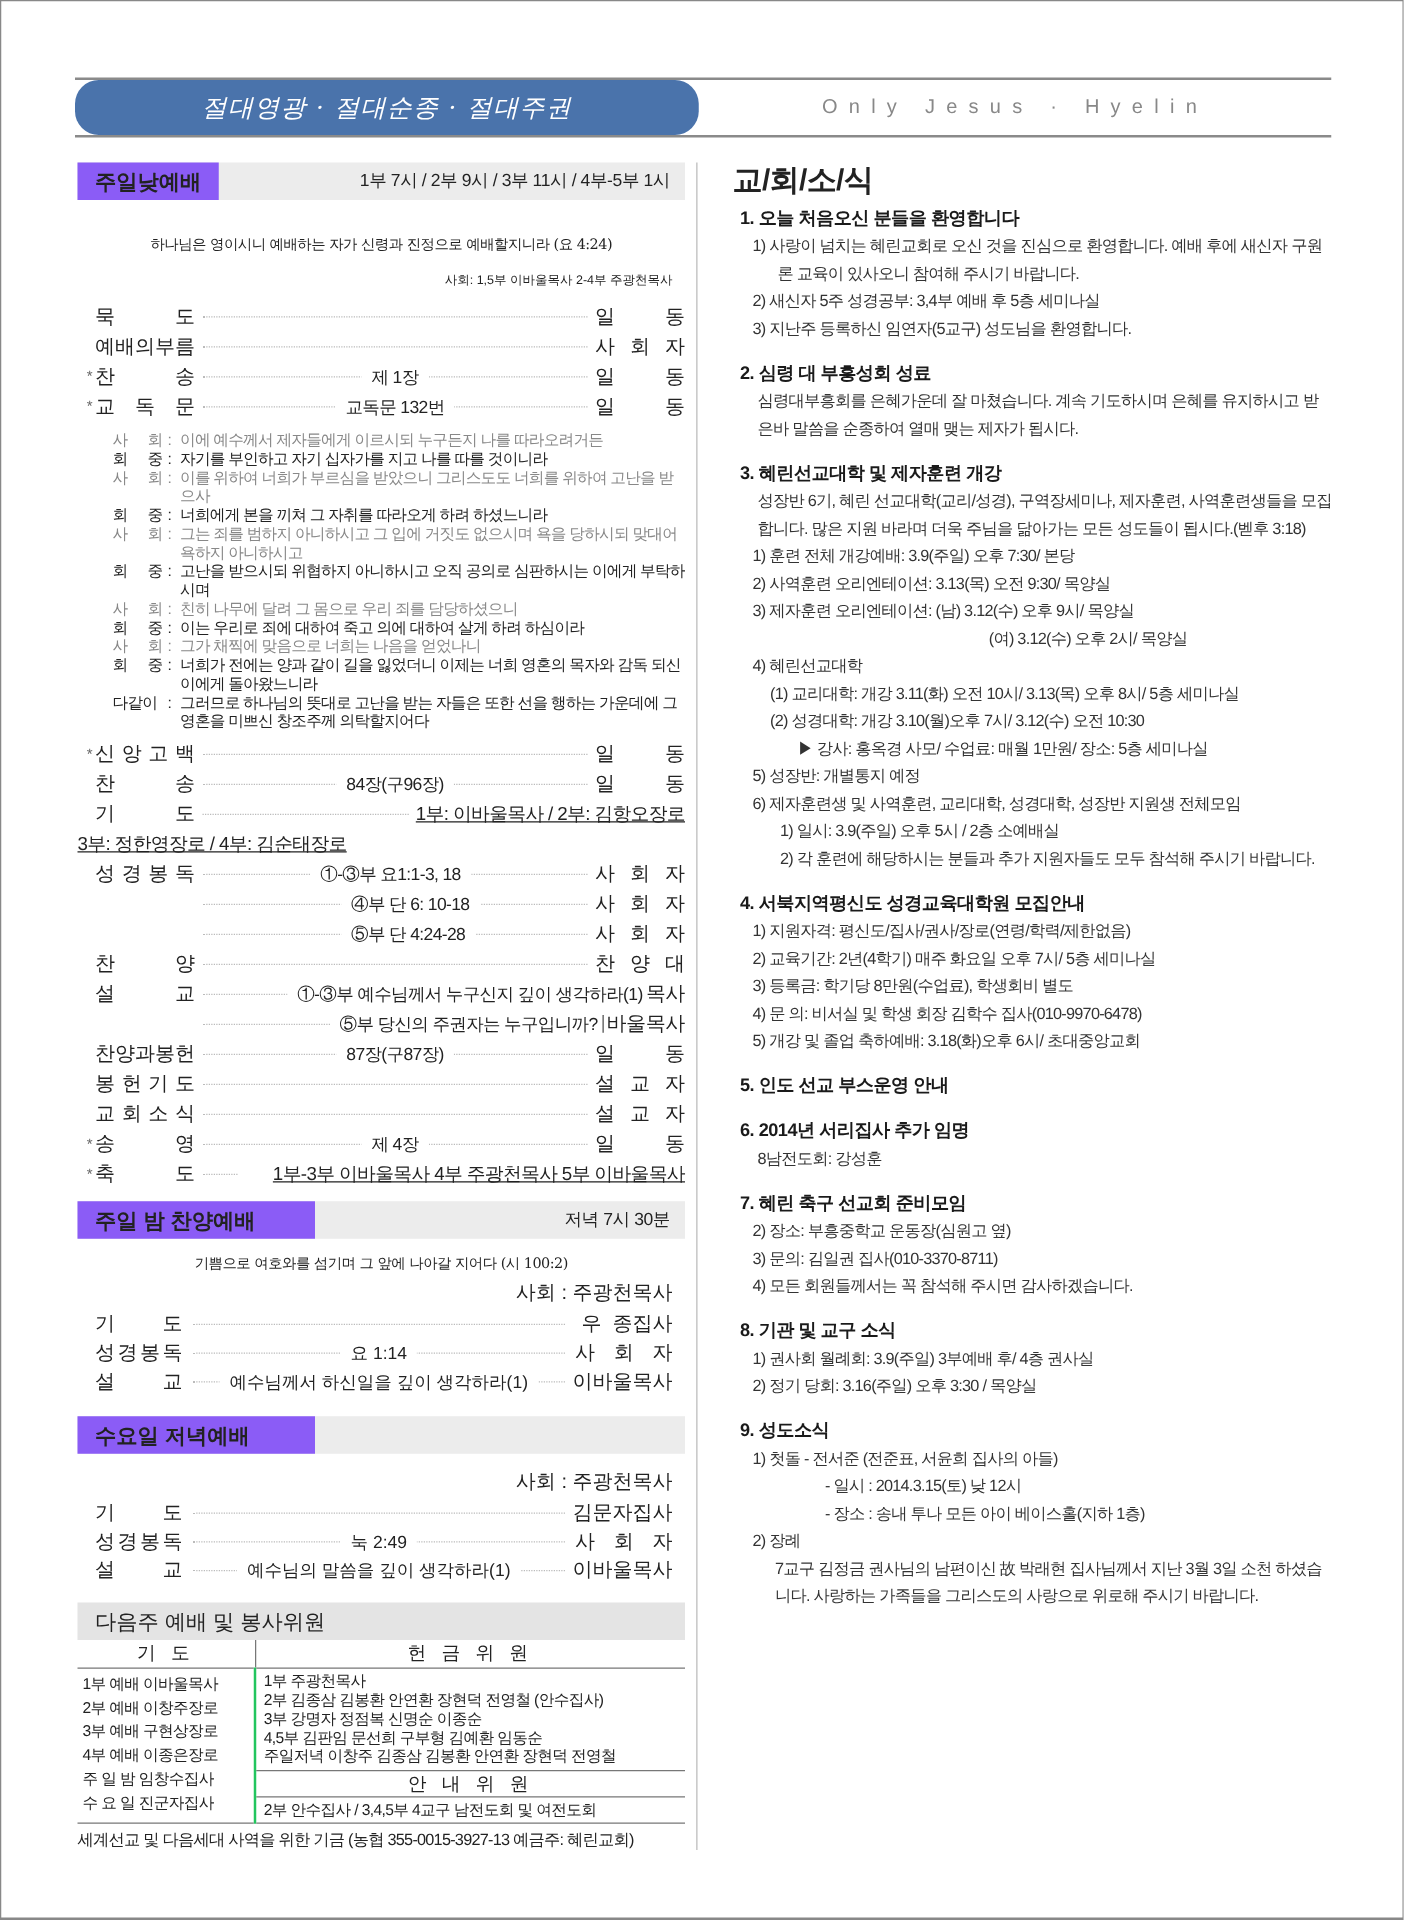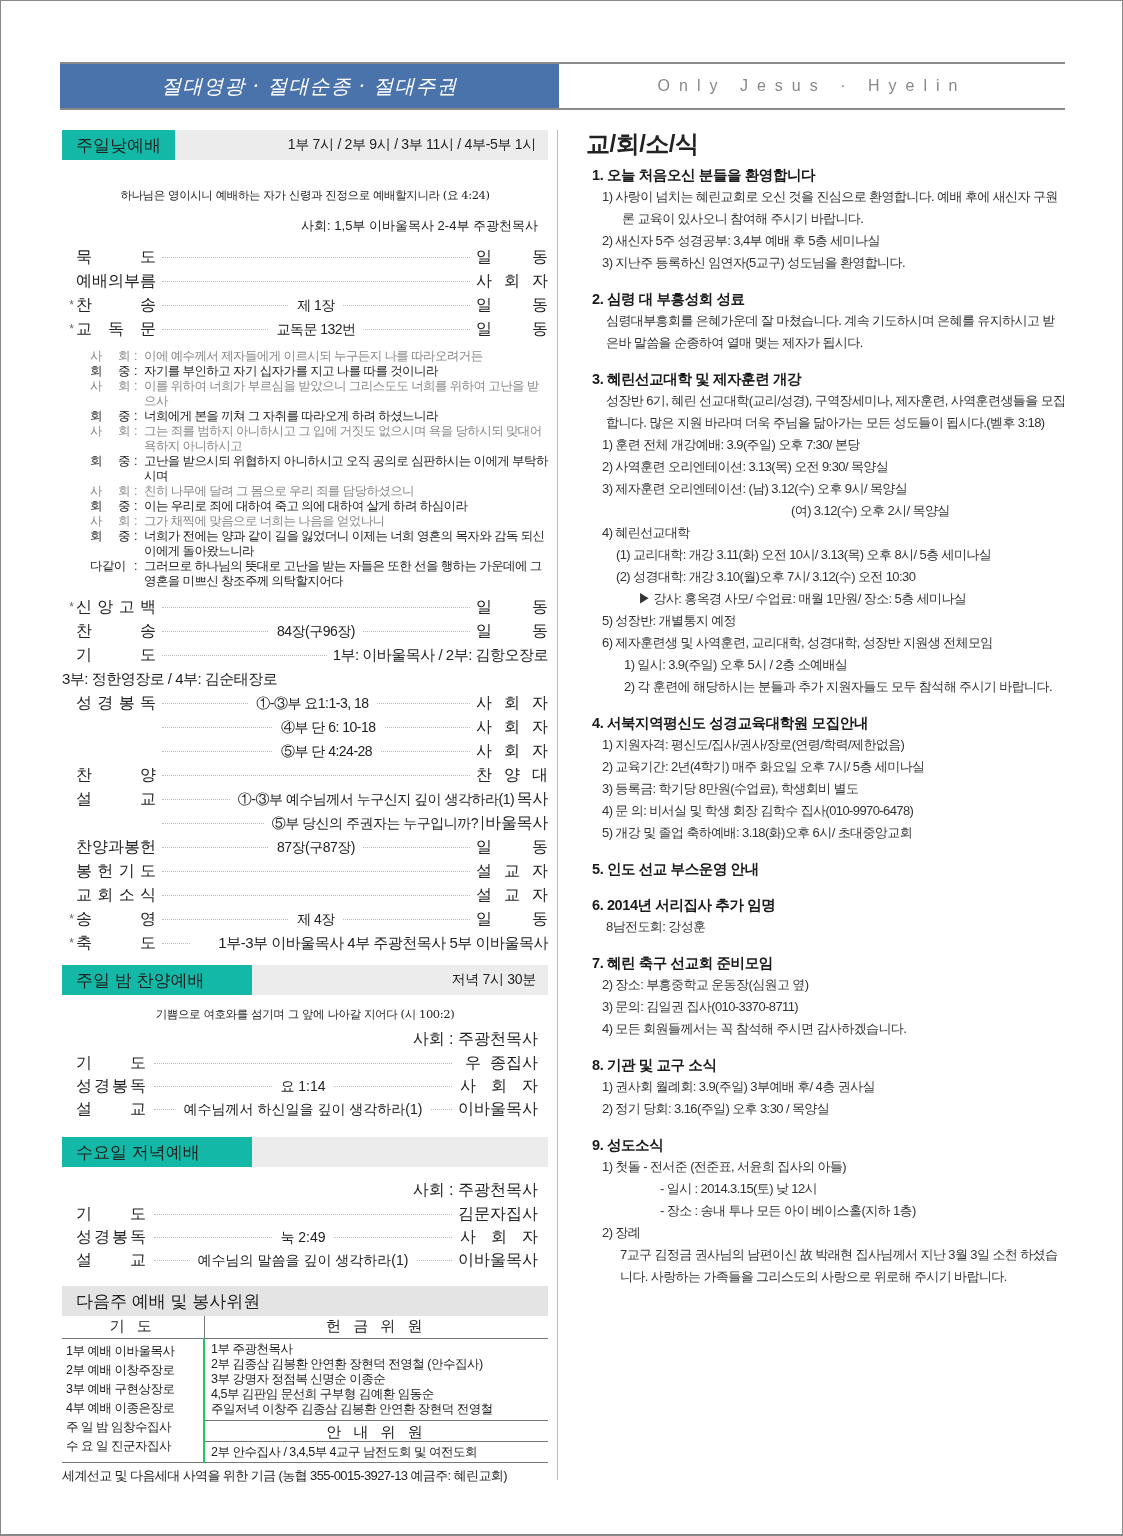--- a/index.html
+++ b/index.html
@@ -2,43 +2,43 @@
 <html><head>
 <meta charset="utf-8">
 <style>
   * { box-sizing: border-box; margin: 0; padding: 0; }
   html, body { width: 1123px; height: 1536px; background: #fff; }
   body { font-family: "DejaVu Sans", "Liberation Sans", sans-serif; color: #222; position: relative; overflow: hidden; }
   .page-border { position: absolute; left: 0; top: 0; width: 1123px; height: 1536px; border: 1px solid #888; border-bottom-width: 2px; }
 
   
   .banner { position: absolute; left: 60px; top: 62px; width: 1005px; height: 48px; border-top: 2px solid #8a8a8a; border-bottom: 2px solid #8a8a8a; display: flex; }
-  .banner-left { width: 499px; height: 100%; background: #4a73ab; color: #fff; display: flex; align-items: center; justify-content: center; font-family: "DejaVu Serif", serif; font-size: 20px; letter-spacing: 1px; font-style: italic; }
+  .banner-left { width: 499px; height: 100%; background: #4a73ab; color: #fff; display: flex; align-items: center; justify-content: center; font-family: "DejaVu Serif", serif; font-size: 20px; letter-spacing: 1px; font-style: italic; border-radius: 19px; }
   .banner-right { flex: 1; display: flex; align-items: center; justify-content: center; color: #888; font-family: "Liberation Sans", sans-serif; font-size: 16px; letter-spacing: 9px; }
 
   .divider-v { position: absolute; left: 557px; top: 130px; width: 1px; height: 1350px; background: #bbb; }
 
   
   .left { position: absolute; left: 62px; top: 130px; width: 486px; }
   .sec-head { height: 30px; background: #ececec; display: flex; align-items: center; justify-content: space-between; position: relative; }
-  .sec-head .tab { background: #14b8a6; height: 100%; display: flex; align-items: center; padding: 0 14px 0 14px; font-family: "Liberation Sans", sans-serif; font-weight: normal; font-size: 17px; color: #222; }
+  .sec-head .tab { background: #8b5cf6; height: 100%; display: flex; align-items: center; padding: 0 14px 0 14px; font-family: "Liberation Sans", sans-serif; font-weight: bold; font-size: 17px; color: #222; }
   .sec-head .tab.wide { width: 190px; }
   .sec-head .times { font-family: "Liberation Sans", sans-serif; font-size: 14px; padding-right: 12px; color: #222; letter-spacing: -0.3px; }
   .verse { text-align: center; font-family: "DejaVu Serif", serif; font-size: 11.5px; color: #222; margin-top: 28px; letter-spacing: -0.4px; }
-  .host { text-align: right; font-size: 13px; margin-top: 14px; padding-right: 10px; font-family: "Liberation Sans", sans-serif; }
+  .host { text-align: right; font-size: 10px; margin-top: 14px; padding-right: 10px; font-family: "Liberation Sans", sans-serif; }
 
   .order { margin-top: 10px; }
   .orow { display: flex; align-items: center; height: 24px; font-family: "Liberation Sans", sans-serif; font-size: 16px; position: relative; }
   .orow .star { width: 14px; font-size: 12px; color: #666; text-align: right; padding-right: 2px; }
   .orow .label { width: 80px; display: flex; justify-content: space-between; }
   .orow .dots { flex: 1; border-bottom: 1px dotted #bbb; margin: 0 6px; height: 1px; align-self: center; position: relative; }
   .orow .mid { position: absolute; left: 50%; transform: translateX(-50%); background: #fff; padding: 0 8px; font-size: 14px; white-space: nowrap; top: 50%; margin-top: -10px; line-height: 20px; letter-spacing: -0.5px; }
   .orow .right { width: 72px; display: flex; justify-content: space-between; white-space: nowrap; }
   .orow .right.name { justify-content: flex-end; letter-spacing: -0.3px; }
-  .orow .wideright { white-space: nowrap; letter-spacing: -0.5px; font-size: 15px; }
+  .orow .wideright { white-space: nowrap; letter-spacing: -0.5px; font-size: 15px; text-decoration: underline; }
 
   .litany { margin: 8px 0 6px 28px; font-family: "Liberation Sans", sans-serif; font-size: 12.5px; line-height: 15px; letter-spacing: -0.6px; }
   .lrow { display: flex; }
   .lrow .who { width: 44px; display: flex; justify-content: space-between; padding-right: 4px; flex-shrink: 0; }
   .lrow .colon { width: 10px; flex-shrink: 0; }
   .lrow.leader { color: #888; }
   .lrow.people { color: #222; }
 
   .evening-verse { text-align: center; font-family: "DejaVu Serif", serif; font-size: 11.5px; margin-top: 12px; letter-spacing: -0.4px; }
   .srow { display: flex; align-items: center; height: 23px; font-family: "Liberation Sans", sans-serif; font-size: 16px; }

